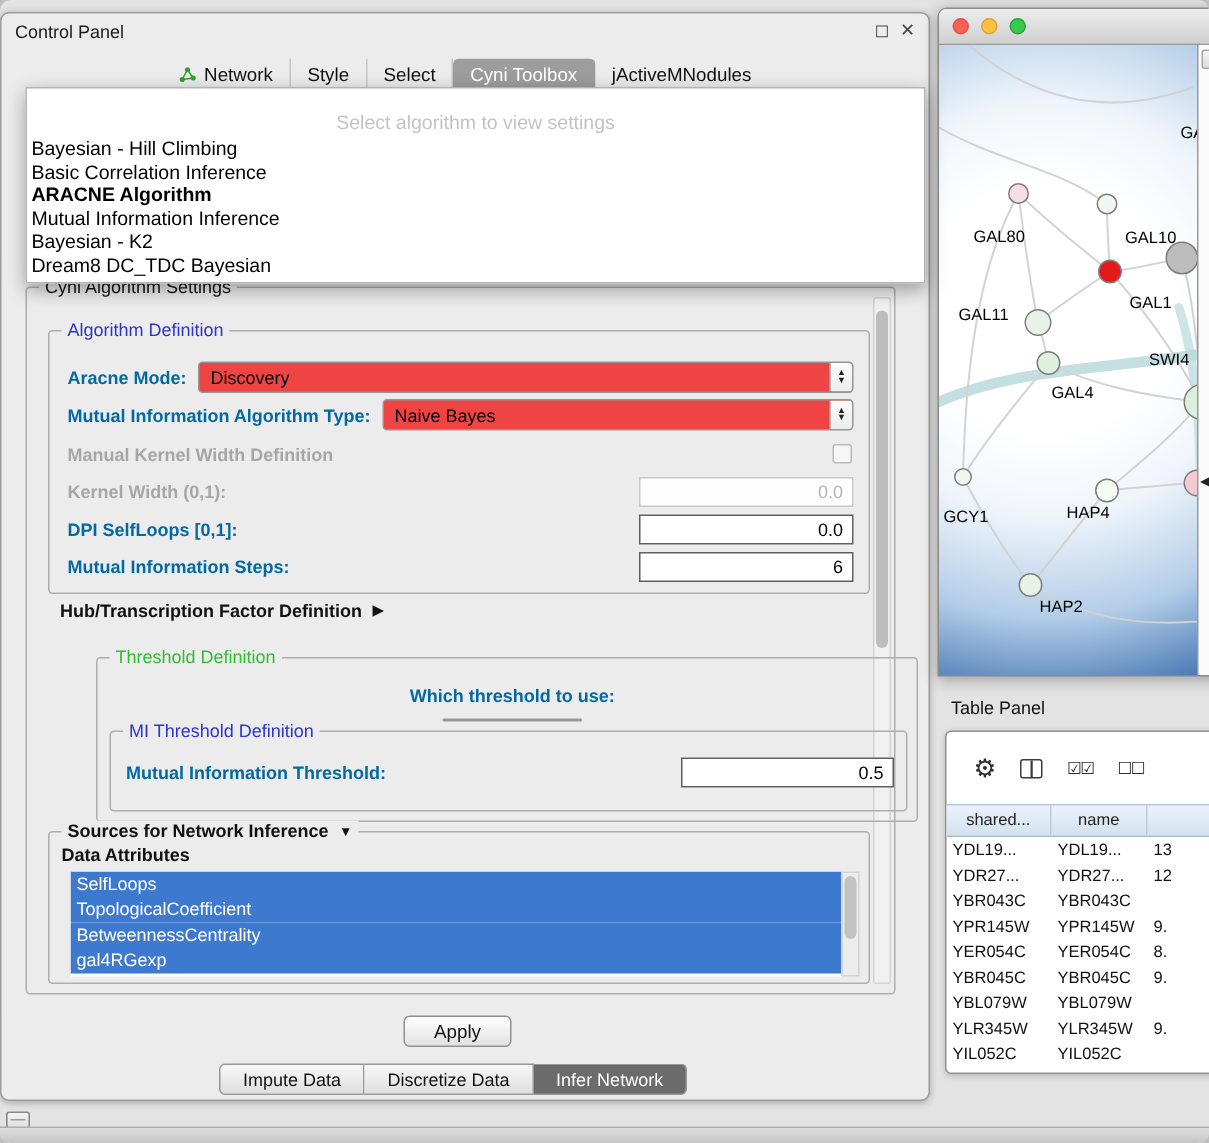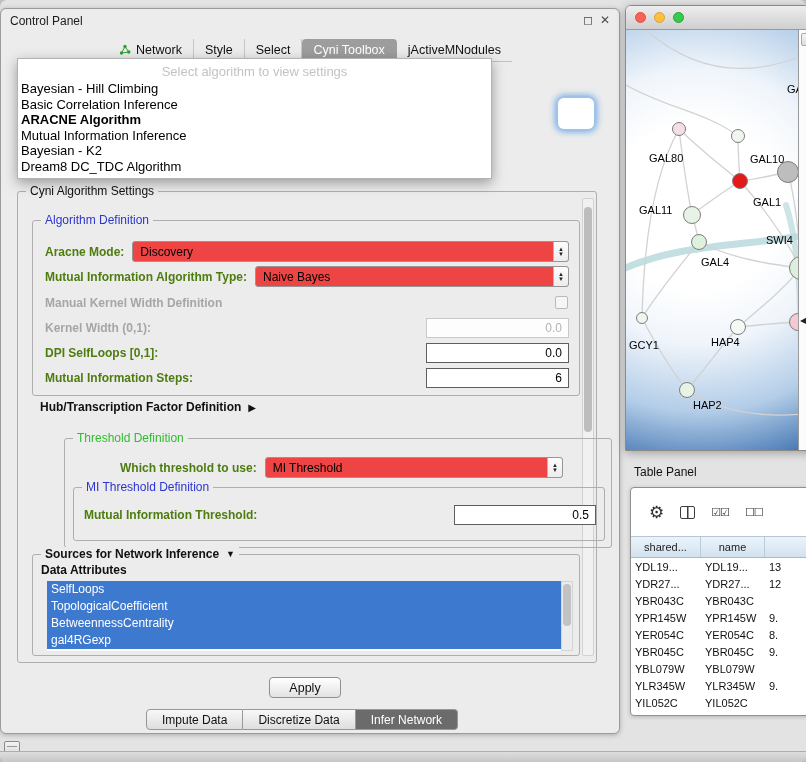--- a/index.html
+++ b/index.html
@@ -23,54 +23,54 @@
   .cp-tab{display:flex;align-items:center;gap:5px;padding:4px 11px;font-size:12.5px;color:#111;border-right:1px solid #c6c6c6;white-space:nowrap;}
   .cp-tab:last-child{border-right:none;}
   .cp-tab.selected{background:var(--tab-gray);color:#fff;border-radius:4px 4px 0 0;border-right-color:transparent;}
   .net-icon{display:inline-flex;}
 
   
   #focus-frag{position:absolute;left:556px;top:88px;width:38px;height:33px;background:#fff;
     border:1px solid #9cc3ea;border-radius:7px;box-shadow:0 0 6px 2px rgba(100,160,230,.85);z-index:5;}
 
   
-  #algo-popup{position:absolute;left:16px;top:49px;width:475px;background:#fff;border:1px solid #b3b3b3;
-    box-shadow:0 4px 12px rgba(0,0,0,.35);z-index:50;padding:3px 0 4px;}
+  #algo-popup{position:absolute;left:16px;top:49px;width:600px;background:#fff;border:1px solid #b3b3b3;
+    box-shadow:0 4px 12px rgba(0,0,0,.35);z-index:50;padding:13px 0 4px;}
   .popup-placeholder{text-align:center;color:#c3c3c3;font-size:13px;height:19px;line-height:19px;}
   .popup-item{font-size:13px;height:15.5px;line-height:15.5px;padding-left:3px;color:#000;white-space:nowrap;}
   .popup-item.bold{font-weight:bold;}
 
   
   .group{position:absolute;border:1px solid #aeaeae;border-radius:3px;}
   .legend{position:absolute;top:-8px;left:8px;background:#ececec;padding:0 4px;font-size:12px;color:#111;white-space:nowrap;}
   .legend.blue{color:var(--title-blue);}
   .legend.green{color:var(--title-green);}
 
   #settings-group{left:16px;top:182px;width:580px;height:472px;}
   .vscroll{position:absolute;right:2px;top:6px;bottom:6px;width:12px;background:#f1f1f1;border:1px solid #d2d2d2;border-radius:2px;}
   .vscroll .thumb{position:absolute;left:1px;right:1px;top:8px;height:225px;background:#bdbdbd;border-radius:5px;}
 
   #algo-def{left:14px;top:28px;width:548px;height:176px;}
   .row{position:absolute;left:12px;right:10px;height:21px;display:flex;align-items:center;gap:8px;font-size:12px;}
-  .lbl{font-weight:bold;white-space:nowrap;color:#4d7c0f;}
+  .lbl{font-weight:bold;white-space:nowrap;color:#0369a1;}
   .lbl.dis{color:#a6a6a6;}
   .combo{flex:1;height:21px;background:#ef4444;border:1px solid #969696;border-radius:3px;display:flex;align-items:center;overflow:hidden;}
   .combo-val{flex:1;padding-left:7px;font-size:12px;color:#000;white-space:nowrap;}
   .combo-arrows{width:15px;align-self:stretch;border-left:1px solid #b8b8b8;display:flex;flex-direction:column;align-items:center;justify-content:center;background:linear-gradient(#fdfdfd,#ececec);}
   .combo-arrows i{font-style:normal;font-size:6px;line-height:5px;color:#222;}
   .spacer{flex:1;}
   .field{width:143px;height:20px;border:1px solid #5e5e5e;background:#fff;display:flex;align-items:center;justify-content:flex-end;padding:0 6px;font-size:12px;color:#000;}
   .field.dis{border-color:#c9c9c9;color:#b4b4b4;background:#fdfdfd;}
   .checkbox{width:13px;height:13px;border:1px solid #bababa;background:#f6f6f6;border-radius:2px;margin-right:1px;}
 
   #hub-row{position:absolute;left:22px;top:208px;font-size:12px;font-weight:bold;color:#101010;display:flex;align-items:center;gap:7px;}
   #hub-row .tri{font-size:10px;font-weight:normal;}
 
   #threshold-group{left:14px;top:246px;width:548px;height:110px;margin-left:32px;}
-  #which-row{position:absolute;left:55px;right:48px;top:18px;height:21px;display:flex;align-items:center;gap:8px;font-size:12px;}
+  #which-row{position:absolute;left:55px;right:48px;top:18px;height:21px;display:flex;align-items:center;gap:8px;font-size:12px;flex-direction:column;}
   #mi-group{left:8px;top:48px;width:532px;height:54px;}
   #mi-row{position:absolute;left:10px;right:8px;top:16px;height:21px;display:flex;align-items:center;gap:8px;font-size:12px;}
   #mi-row .field{width:142px;}
 
   #sources-group{left:14px;top:362px;width:548px;height:102px;}
   #src-legend{display:flex;gap:7px;align-items:center;font-weight:normal;}
   #src-legend .tri{font-size:9px;}
   #data-attrs{position:absolute;left:8px;top:8px;font-size:12px;font-weight:bold;color:#101010;}
   #sources-list{position:absolute;left:14px;top:26px;right:18px;height:70px;overflow:hidden;background:#fff;}
   .src-item{height:17px;line-height:17px;background:var(--sel-blue);color:#fff;font-size:12px;padding-left:4px;white-space:nowrap;}
@@ -172,21 +172,21 @@
     <div id="focus-frag"></div>
 
     <div id="algo-popup">
       <div class="popup-placeholder">Select algorithm to view settings</div>
       <div id="popup-list">
           <div class="popup-item">Bayesian - Hill Climbing</div>
           <div class="popup-item">Basic Correlation Inference</div>
           <div class="popup-item bold">ARACNE Algorithm</div>
           <div class="popup-item">Mutual Information Inference</div>
           <div class="popup-item">Bayesian - K2</div>
-          <div class="popup-item">Dream8 DC_TDC Algorithm</div>
+          <div class="popup-item">Dream8 DC_TDC Bayesian</div>
         </div>
     </div>
 
     <div id="settings-group" class="group">
       <span class="legend">Cyni Algorithm Settings</span>
       <div class="vscroll">
         <div class="thumb"></div>
       </div>
 
       <div id="algo-def" class="group">

